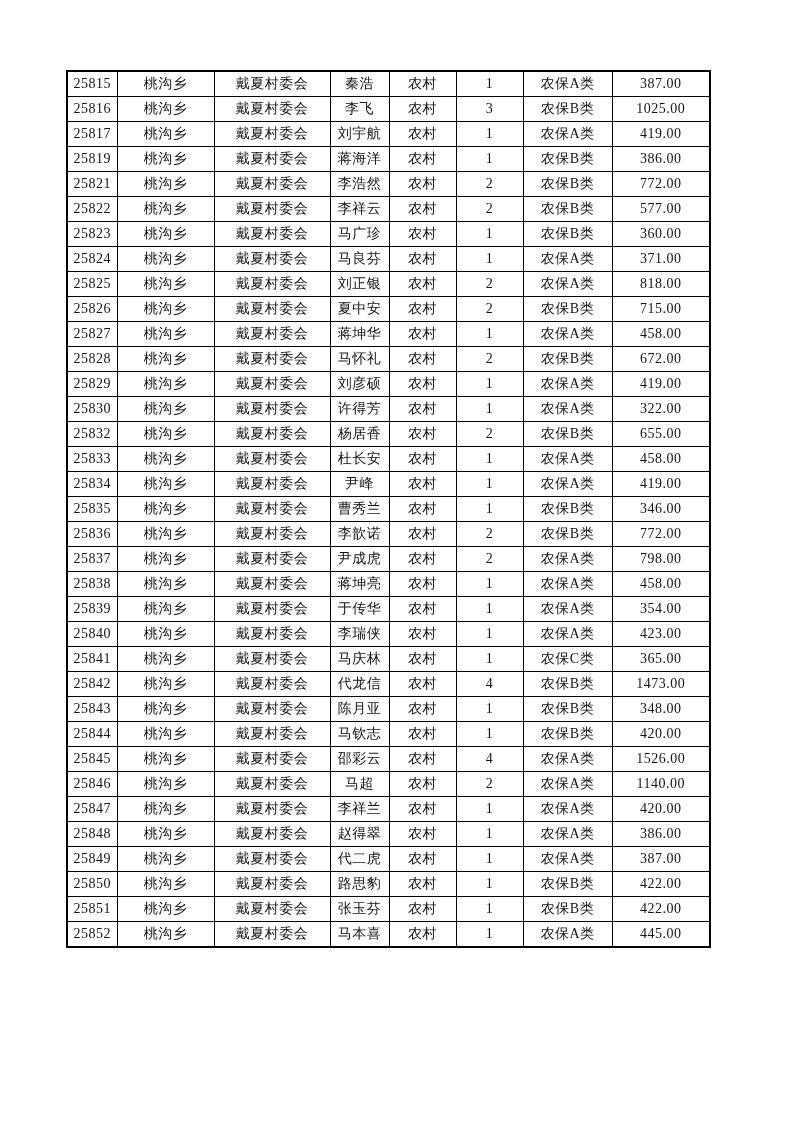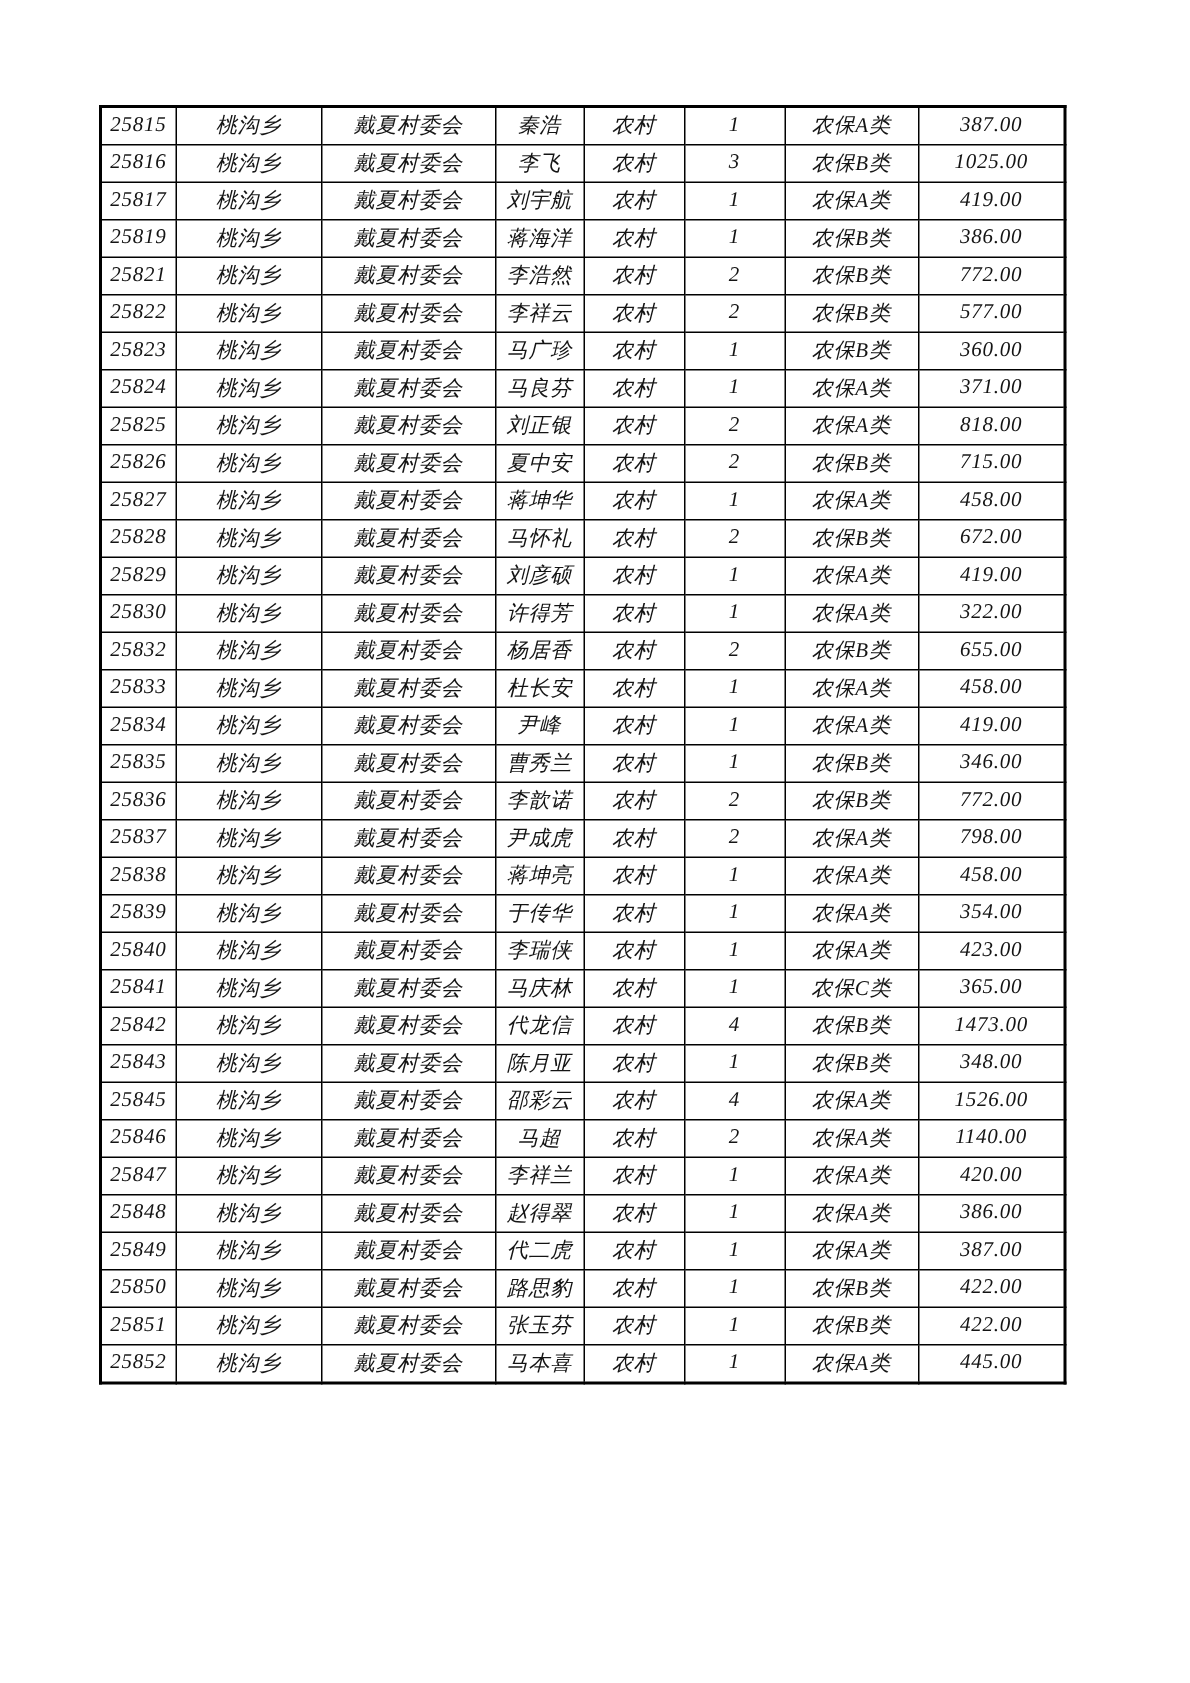--- a/index.html
+++ b/index.html
@@ -7,21 +7,20 @@
     padding: 0;
     background: #ffffff;
   }
   .page {
     position: relative;
     width: 793px;
     height: 1122px;
     background: #ffffff;
     font-family: "Liberation Serif", "DejaVu Serif", serif;
     overflow: hidden;
-    font-style: italic;
   }
   table.grid {
     position: absolute;
     left: 66px;
     top: 70px;
     border-collapse: collapse;
     table-layout: fixed;
     border: 2px solid #000000;
   }
   table.grid td {
@@ -316,20 +315,30 @@
           <td>25843</td>
           <td>桃沟乡</td>
           <td>戴夏村委会</td>
           <td>陈月亚</td>
           <td>农村</td>
           <td>1</td>
           <td>农保B类</td>
           <td>348.00</td>
         </tr>
         <tr>
+          <td>25844</td>
+          <td>桃沟乡</td>
+          <td>戴夏村委会</td>
+          <td>马钦志</td>
+          <td>农村</td>
+          <td>1</td>
+          <td>农保B类</td>
+          <td>420.00</td>
+        </tr>
+        <tr>
           <td>25845</td>
           <td>桃沟乡</td>
           <td>戴夏村委会</td>
           <td>邵彩云</td>
           <td>农村</td>
           <td>4</td>
           <td>农保A类</td>
           <td>1526.00</td>
         </tr>
         <tr>

